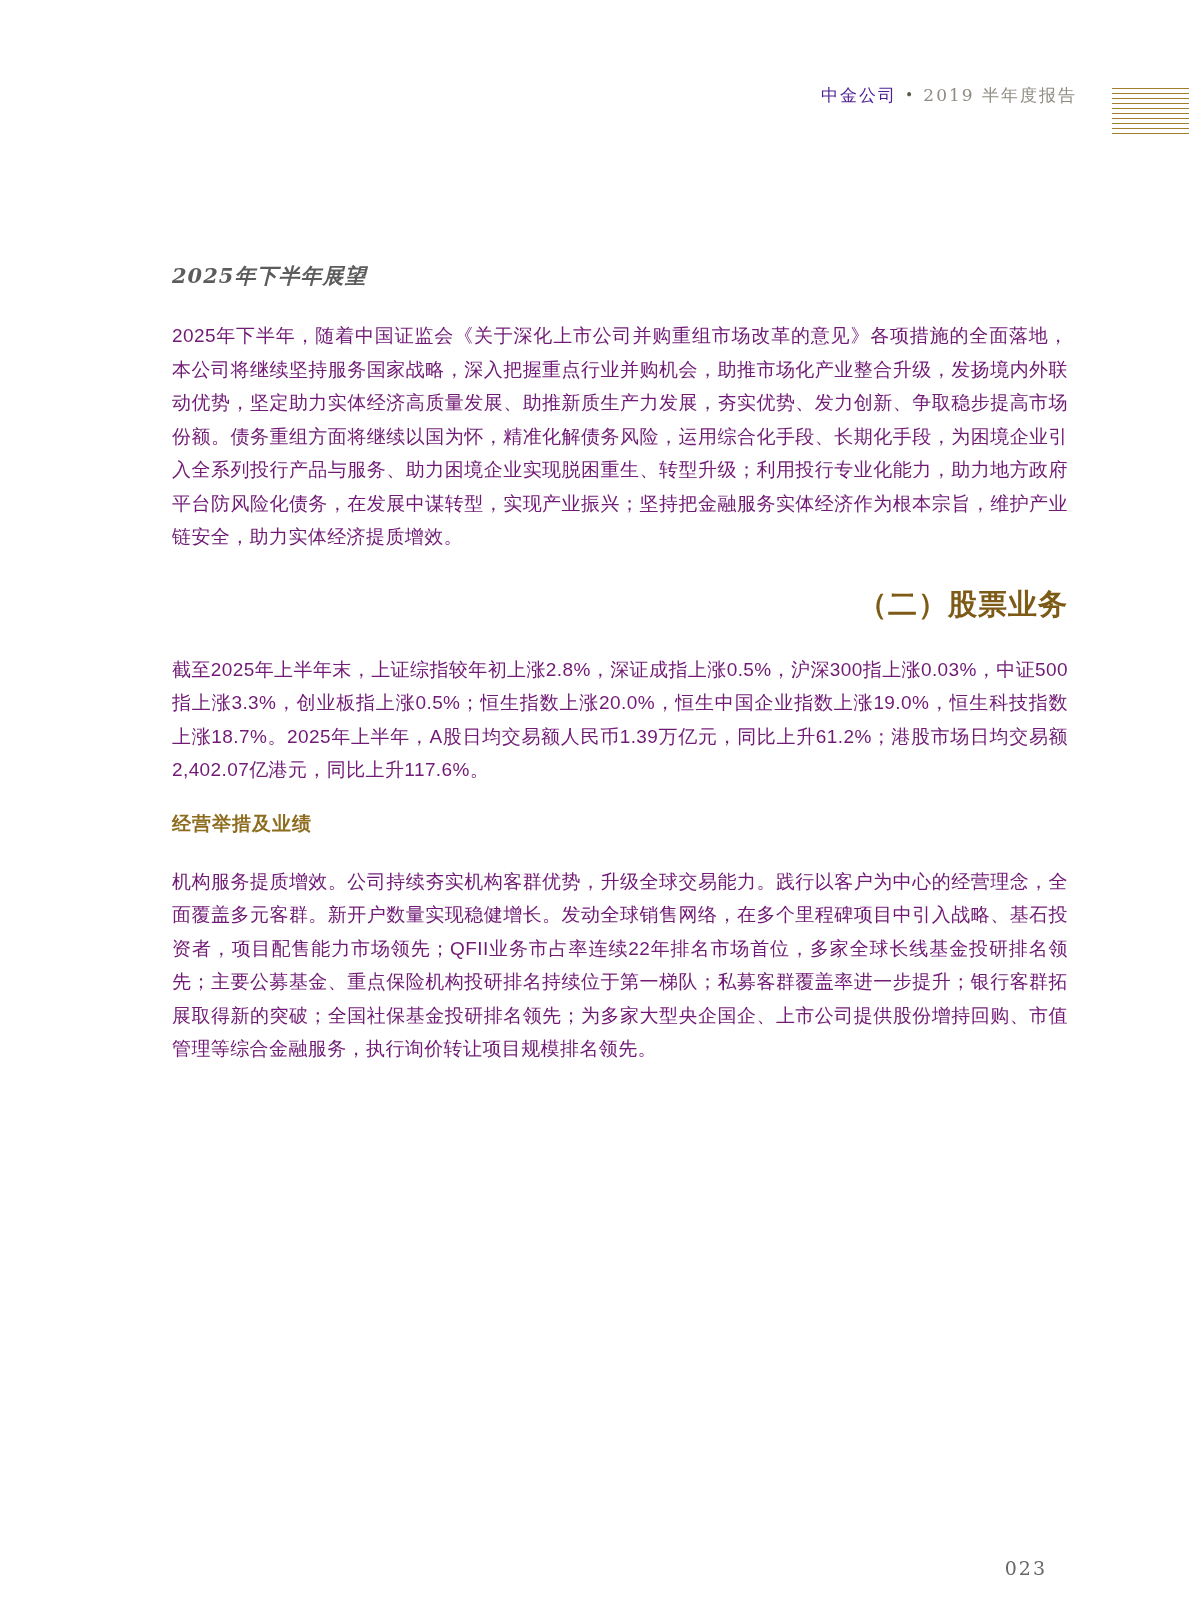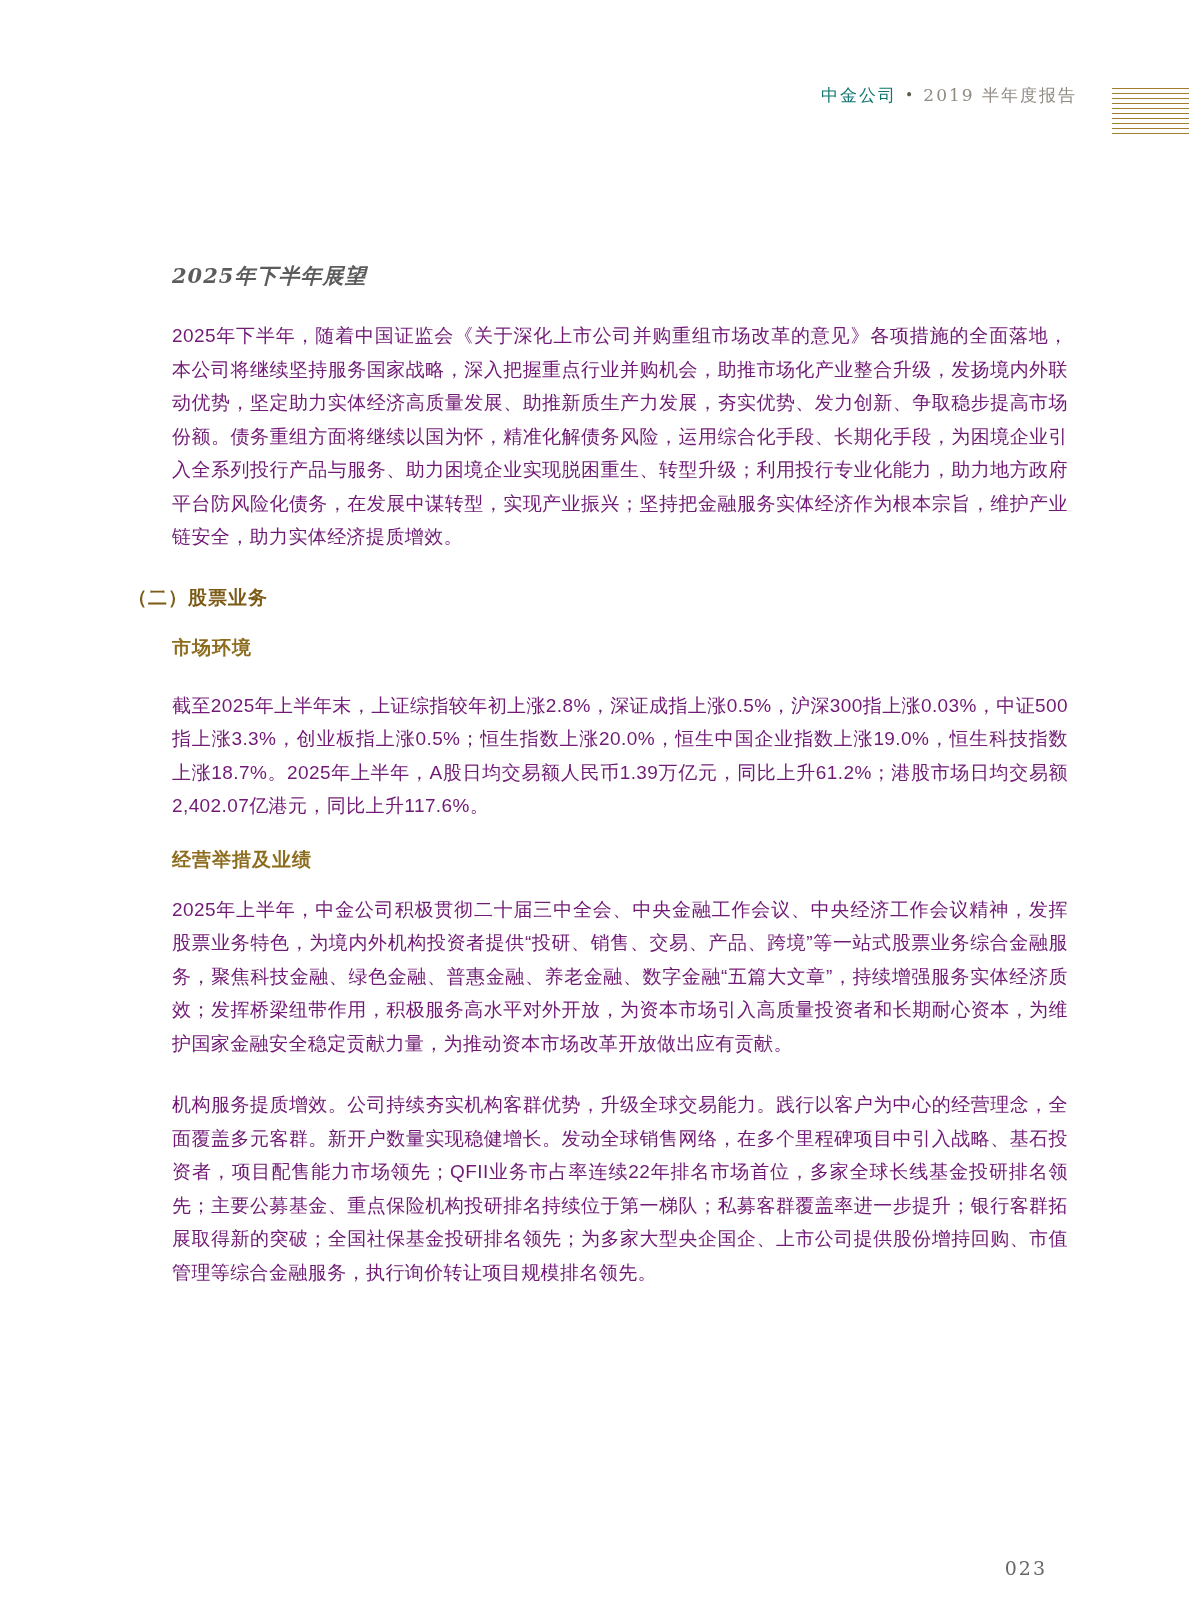--- a/index.html
+++ b/index.html
@@ -17,21 +17,21 @@
   .header-text {
     position: absolute;
     top: 84px;
     right: 113px;
     font-family: "DejaVu Serif", "Liberation Serif", serif;
     font-size: 17px;
     letter-spacing: 2px;
     white-space: nowrap;
     color: #55514b;
   }
-  .header-text .company { color: #0f766e; }
+  .header-text .company { color: #4c1d95; }
   .header-text .bullet  { color: #5d594f; margin: 0 8px; font-size: 14px; vertical-align: 1px; }
   .header-text .report  { color: #8f8b82; }
 
   .stripes {
     position: absolute;
     top: 88px;
     right: 1px;
     width: 77px;
     height: 46px;
     background: repeating-linear-gradient(
@@ -60,24 +60,25 @@
   .body-text {
     margin: 0;
     font-size: 19px;
     line-height: 33.5px;
     color: #701a75;
     text-align: justify;
     letter-spacing: 0.4px;
   }
   .section-heading {
     margin: 31px 0 0 -44px;
-    font-size: 19px;
+    font-size: 29px;
     font-weight: bold;
     color: #7d5b16;
     letter-spacing: 1px;
+    text-align: right;
   }
   .sub-heading {
     margin: 24px 0 20px 0;
     font-size: 19px;
     font-weight: bold;
     color: #8d6c1e;
     letter-spacing: 1px;
   }
   .para-gap { margin-top: 28px; }
 
@@ -102,24 +103,22 @@
   </div>
   <div class="stripes"></div>
 
   <main class="content">
 
     <h3 class="outlook-title">2025年下半年展望</h3>
     <p class="body-text">2025年下半年，随着中国证监会《关于深化上市公司并购重组市场改革的意见》各项措施的全面落地，本公司将继续坚持服务国家战略，深入把握重点行业并购机会，助推市场化产业整合升级，发扬境内外联动优势，坚定助力实体经济高质量发展、助推新质生产力发展，夯实优势、发力创新、争取稳步提高市场份额。债务重组方面将继续以国为怀，精准化解债务风险，运用综合化手段、长期化手段，为困境企业引入全系列投行产品与服务、助力困境企业实现脱困重生、转型升级；利用投行专业化能力，助力地方政府平台防风险化债务，在发展中谋转型，实现产业振兴；坚持把金融服务实体经济作为根本宗旨，维护产业链安全，助力实体经济提质增效。</p>
 
     <h2 class="section-heading">（二）股票业务</h2>
 
-    <h4 class="sub-heading">市场环境</h4>
     <p class="body-text para-gap">截至2025年上半年末，上证综指较年初上涨2.8%，深证成指上涨0.5%，沪深300指上涨0.03%，中证500指上涨3.3%，创业板指上涨0.5%；恒生指数上涨20.0%，恒生中国企业指数上涨19.0%，恒生科技指数上涨18.7%。2025年上半年，A股日均交易额人民币1.39万亿元，同比上升61.2%；港股市场日均交易额2,402.07亿港元，同比上升117.6%。</p>
 
     <h4 class="sub-heading">经营举措及业绩</h4>
-    <p class="body-text">2025年上半年，中金公司积极贯彻二十届三中全会、中央金融工作会议、中央经济工作会议精神，发挥股票业务特色，为境内外机构投资者提供“投研、销售、交易、产品、跨境”等一站式股票业务综合金融服务，聚焦科技金融、绿色金融、普惠金融、养老金融、数字金融“五篇大文章”，持续增强服务实体经济质效；发挥桥梁纽带作用，积极服务高水平对外开放，为资本市场引入高质量投资者和长期耐心资本，为维护国家金融安全稳定贡献力量，为推动资本市场改革开放做出应有贡献。</p>
     <p class="body-text para-gap">机构服务提质增效。公司持续夯实机构客群优势，升级全球交易能力。践行以客户为中心的经营理念，全面覆盖多元客群。新开户数量实现稳健增长。发动全球销售网络，在多个里程碑项目中引入战略、基石投资者，项目配售能力市场领先；QFII业务市占率连续22年排名市场首位，多家全球长线基金投研排名领先；主要公募基金、重点保险机构投研排名持续位于第一梯队；私募客群覆盖率进一步提升；银行客群拓展取得新的突破；全国社保基金投研排名领先；为多家大型央企国企、上市公司提供股份增持回购、市值管理等综合金融服务，执行询价转让项目规模排名领先。</p>
 
   </main>
 
   <div class="page-number">023</div>
 
 </div>
 
 </body></html>

